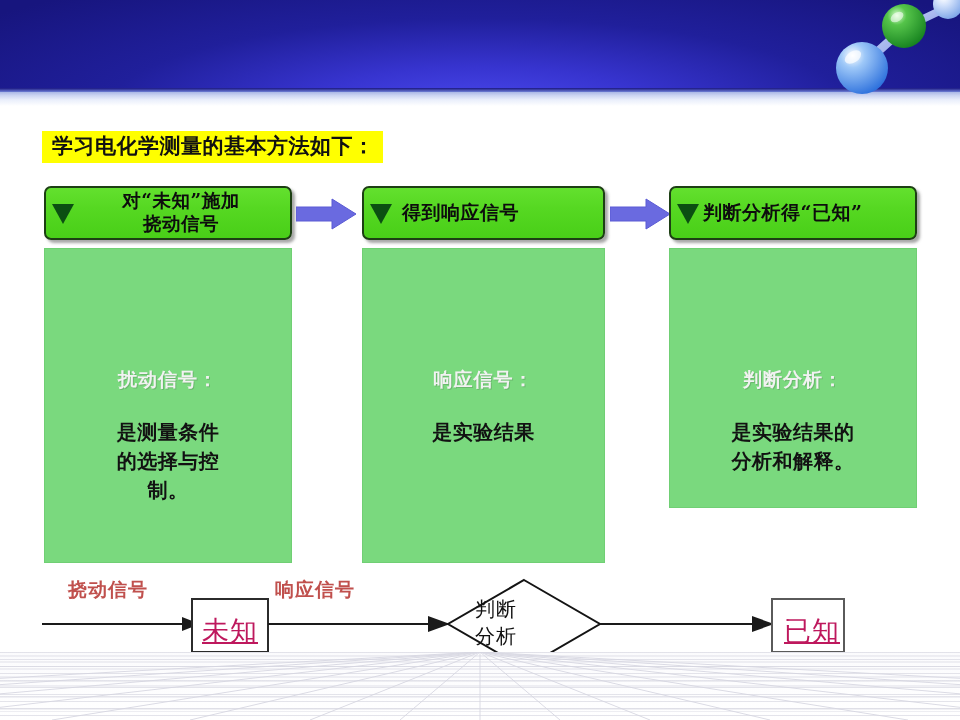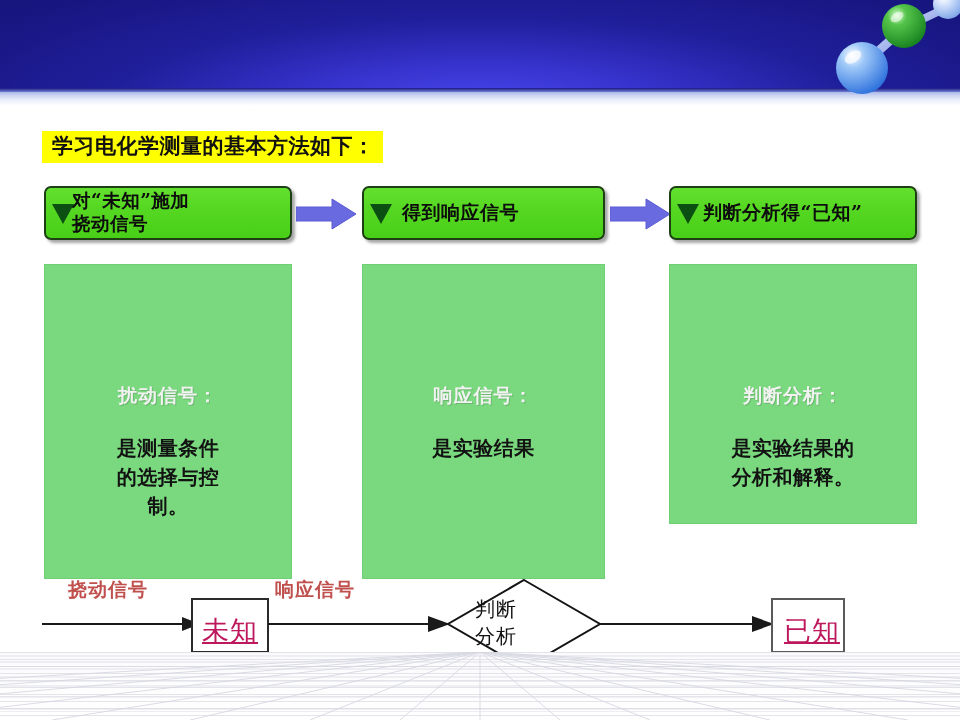--- a/index.html
+++ b/index.html
@@ -113,31 +113,31 @@
   }
   .col-head .htext {
     font-family: "DejaVu Serif", "Liberation Serif", serif;
     font-size: 19px;
     font-weight: 700;
     color: #0d0d0d;
     line-height: 1.22;
     letter-spacing: 0.5px;
     white-space: pre-line;
   }
-  .col-1 .col-head .htext { font-size: 18.5px; text-align: left; flex: 1; margin-left: -4px; }
+  .col-1 .col-head .htext { font-size: 18.5px; text-align: center; flex: 1; margin-left: -4px; }
   .col-2 .col-head .htext { margin-left: 8px; }
   .col-3 .col-head .htext { margin-left: 2px; }
 
   .col-body {
     position: relative;
     box-sizing: border-box;
     width: 100%;
     background: #7ad97e;
     border: 1px solid #70cf74;
-    margin-top: 24px;
+    margin-top: 8px;
     text-align: center;
   }
   .col-1 .col-body { height: 315px; }
   .col-2 .col-body { height: 315px; }
   .col-3 .col-body { height: 260px; }
 
   .body-label {
     font-family: "DejaVu Serif", "Liberation Serif", serif;
     font-size: 19px;
     font-weight: 700;

